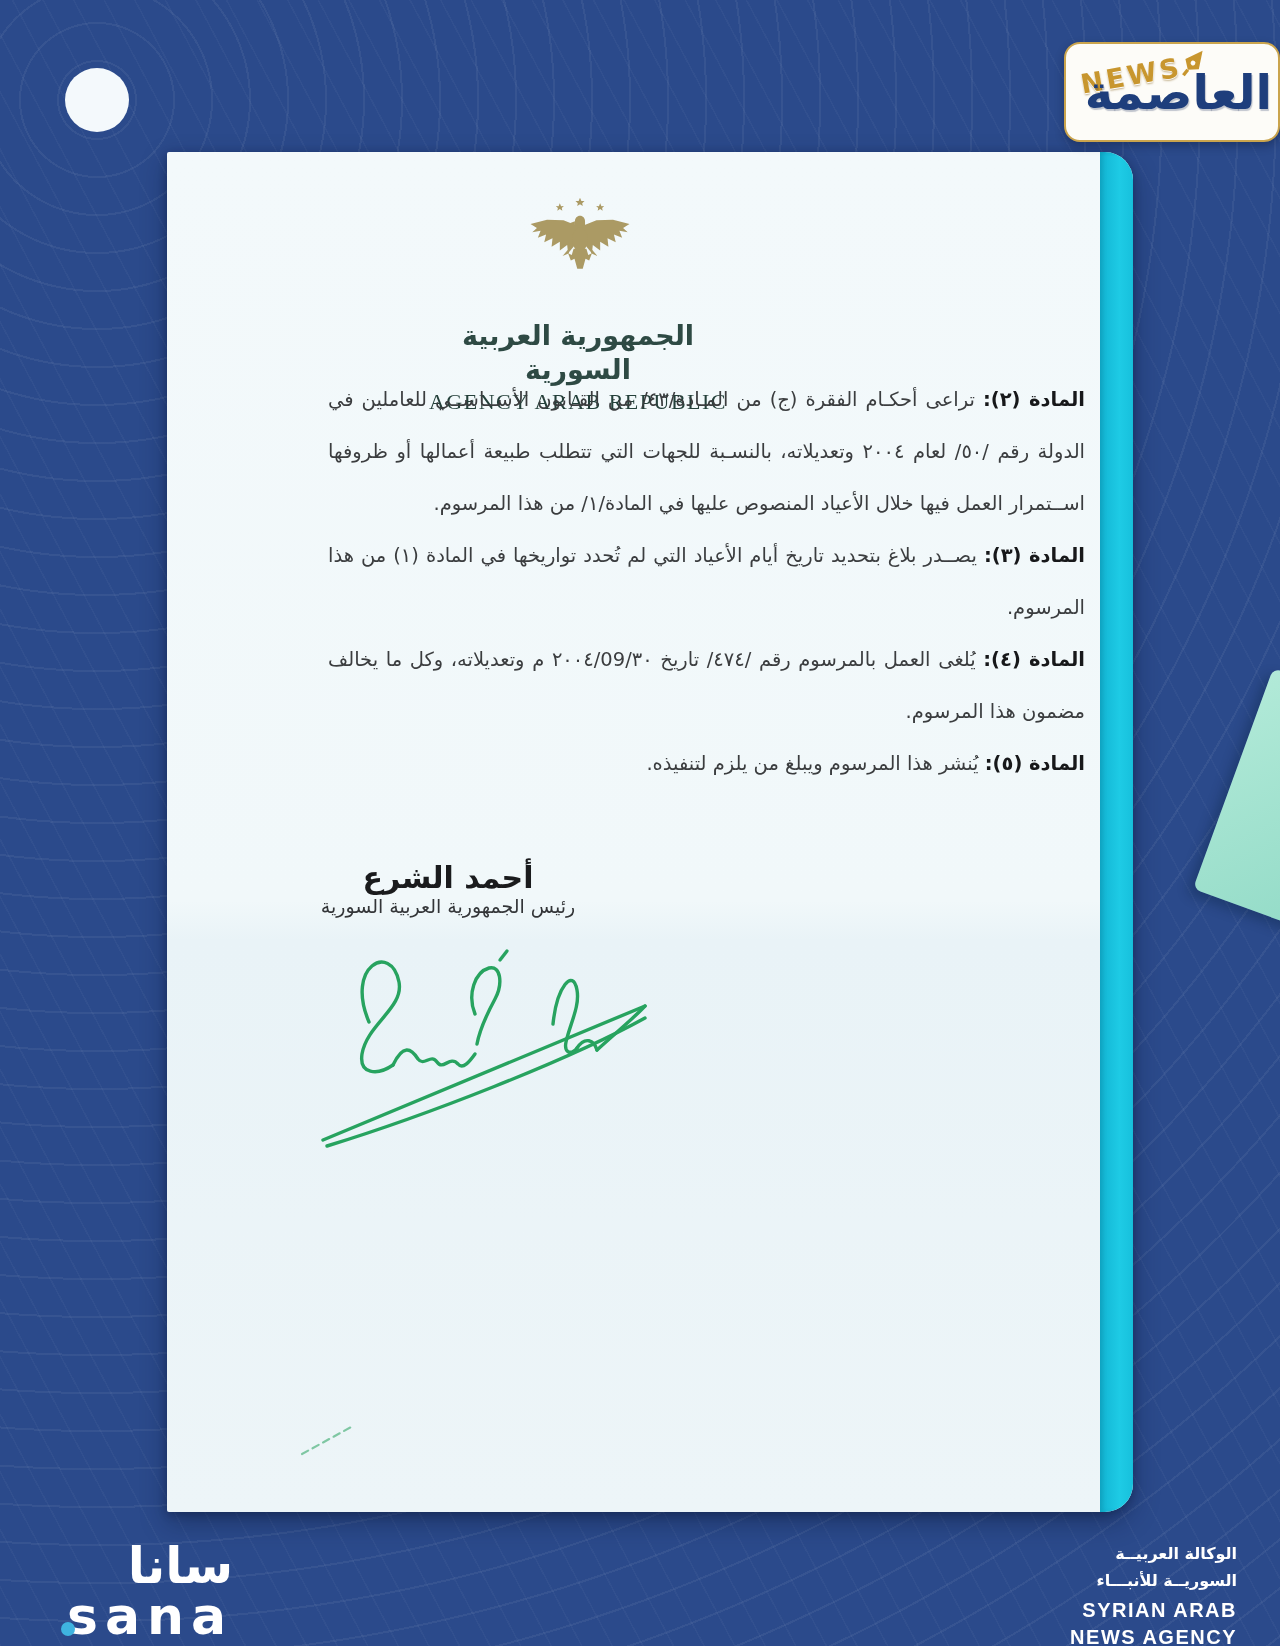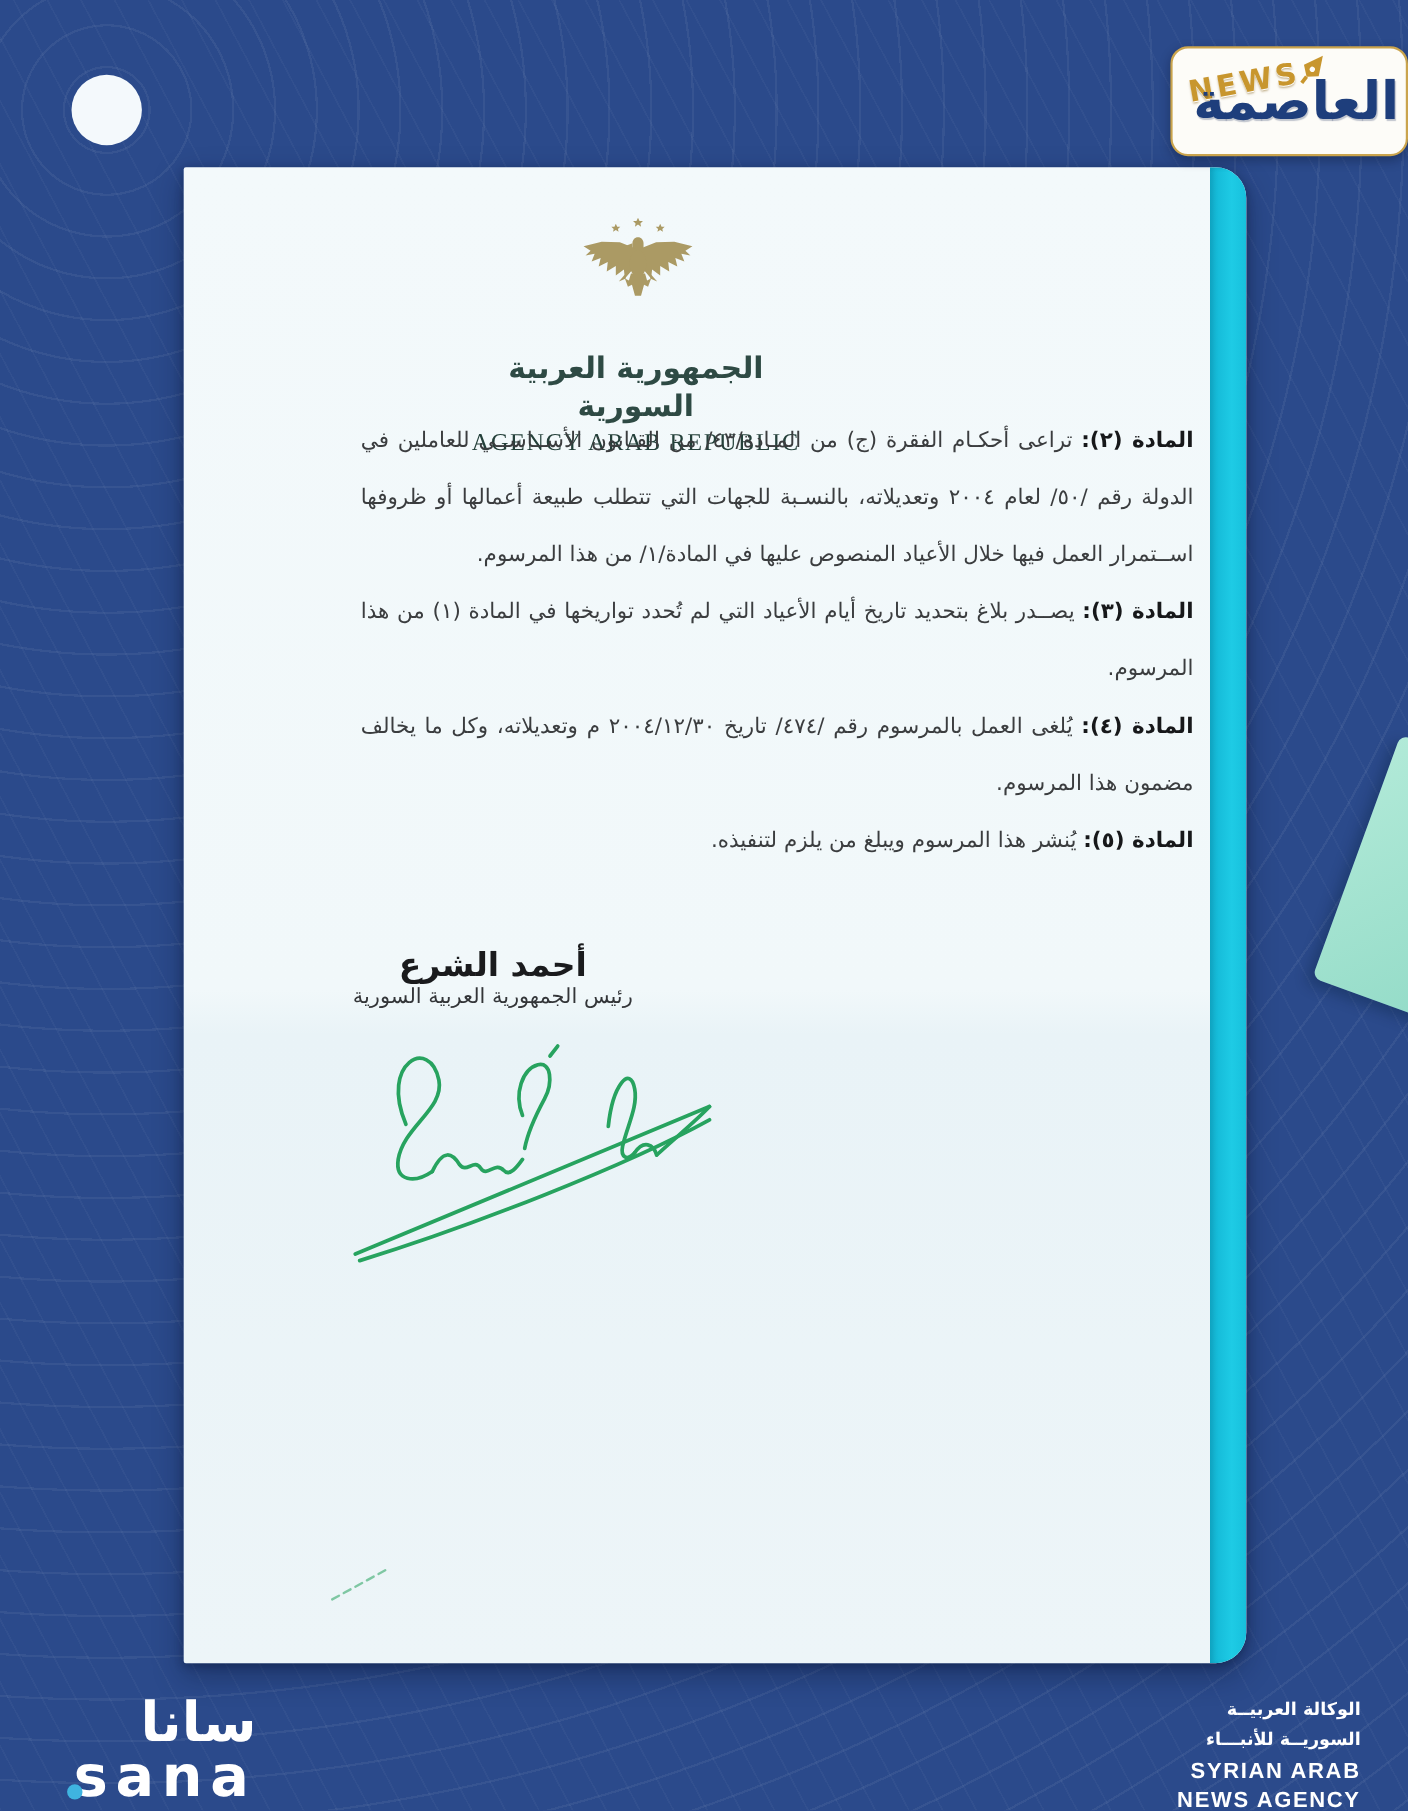--- a/index.html
+++ b/index.html
@@ -120,21 +120,21 @@
   </svg>
 
   <div class="title-block">
     <div class="title-ar">الجمهورية العربية السورية</div>
     <div class="title-en">AGENCY ARAB REPUBLIC</div>
   </div>
 
   <div class="articles">
     <p><span class="article-label">المادة (٢):</span><span> تراعى أحكـام الفقرة (ج) من المـادة/٤٣/ من القـانون الأســاســي للعاملين في الدولة رقم /٥٠/ لعام ٢٠٠٤ وتعديلاته، بالنسـبة للجهات التي تتطلب طبيعة أعمالها أو ظروفها اســتمرار العمل فيها خلال الأعياد المنصوص عليها في المادة/١/ من هذا المرسوم.</span></p>
     <p><span class="article-label">المادة (٣):</span><span> يصــدر بلاغ بتحديد تاريخ أيام الأعياد التي لم تُحدد تواريخها في المادة (١) من هذا المرسوم.</span></p>
-    <p><span class="article-label">المادة (٤):</span><span> يُلغى العمل بالمرسوم رقم /٤٧٤/ تاريخ ٢٠٠٤/١٢/٣٠ م وتعديلاته، وكل ما يخالف مضمون هذا المرسوم.</span></p>
+    <p><span class="article-label">المادة (٤):</span><span> يُلغى العمل بالمرسوم رقم /٤٧٤/ تاريخ ٢٠٠٤/09/٣٠ م وتعديلاته، وكل ما يخالف مضمون هذا المرسوم.</span></p>
     <p><span class="article-label">المادة (٥):</span><span> يُنشر هذا المرسوم ويبلغ من يلزم لتنفيذه.</span></p>
   </div>
 
   <div class="signer">
     <div class="signer-name">أحمد الشرع</div>
     <div class="signer-title">رئيس الجمهورية العربية السورية</div>
   </div>
 
   <svg class="signature" viewBox="0 0 360 245" fill="none" stroke="#27a35f" stroke-width="3.4" stroke-linecap="round">
     <path d="M62,98 C38,42 84,18 92,58 C97,84 60,100 55,130 C52,150 70,152 86,141"></path>

